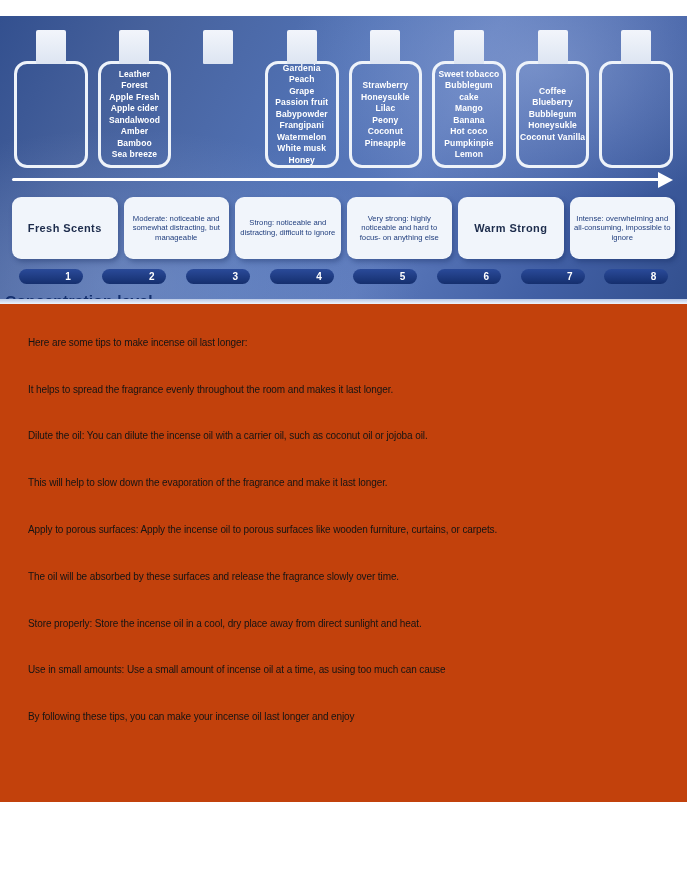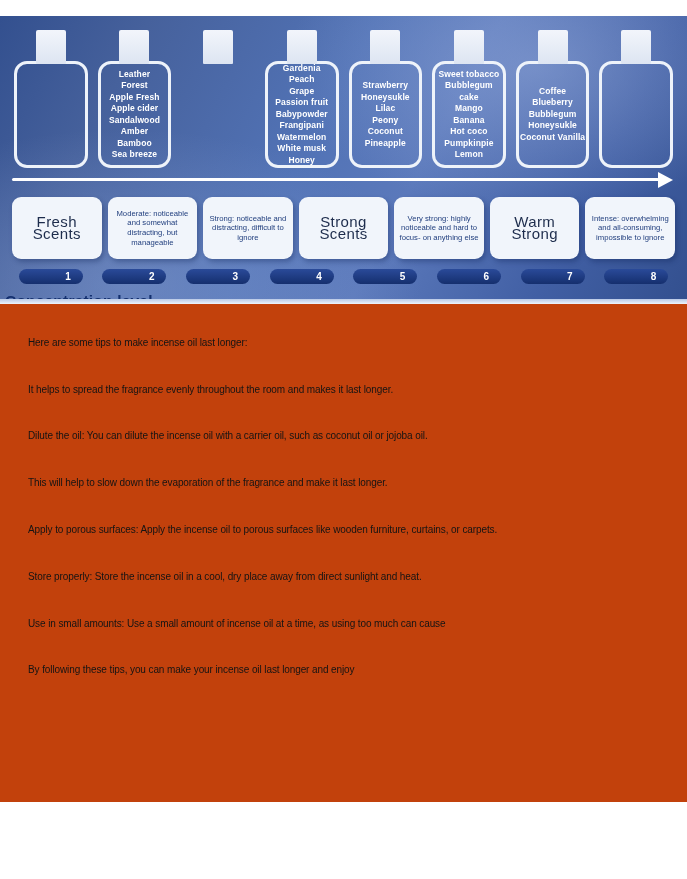--- a/index.html
+++ b/index.html
@@ -28,21 +28,21 @@
   .arrow-row{height:20px;position:relative;margin:6px 14px 0 12px;}
   .arrow-line{position:absolute;left:0;right:14px;top:8px;height:3px;background:#ffffff;border-radius:2px;}
   .arrow-head{position:absolute;right:0;top:1.5px;width:0;height:0;
        border-left:15px solid #ffffff;border-top:8px solid transparent;border-bottom:8px solid transparent;}
 
   .levels-row{margin-top:7px;height:62px;}
   .level-box{position:absolute;left:3px;right:3px;top:0;height:62px;background:#f1f5fb;
        border-radius:9px;display:flex;align-items:center;justify-content:center;
        padding:2px 4px;box-sizing:border-box;box-shadow:2px 3px 5px rgba(15,35,85,.35);}
   .level-label{font-size:7.7px;color:#23407f;text-align:center;line-height:9.6px;}
-  .level-box.em .level-label{font-size:15px;font-weight:400;color:#1d2c4c;letter-spacing:.4px;line-height:12px;}
+  .level-box.em .level-label{font-size:11px;font-weight:700;color:#1d2c4c;letter-spacing:.4px;line-height:12px;}
 
   .pills-row{margin-top:10px;height:16px;}
   .pill{width:64px;height:15px;margin:0 auto;border-radius:8px;
        background:linear-gradient(#2a4a99,#152f6e);display:flex;align-items:center;
        justify-content:flex-end;padding-right:12px;box-sizing:border-box;}
   .pill-num{font-size:10px;font-weight:700;color:#ffffff;}
 
   .axis-label{margin-top:7px;padding-left:5px;font-size:15.5px;font-weight:700;color:#132f6e;letter-spacing:.2px;}
 
   .divider-strip{height:5px;background:linear-gradient(#b9c9e6,#eef3fb);}
@@ -160,25 +160,20 @@
           <div class="level-box">
             <div class="level-label">Moderate: noticeable and somewhat distracting, but manageable</div>
           </div>
         </div>
         <div class="slot">
           <div class="level-box">
             <div class="level-label">Strong: noticeable and distracting, difficult to ignore</div>
           </div>
         </div>
         <div class="slot">
-          <div class="level-box em">
-            <div class="level-label">Strong Scents</div>
-          </div>
-        </div>
-        <div class="slot">
           <div class="level-box">
             <div class="level-label">Very strong: highly noticeable and hard to focus- on anything else</div>
           </div>
         </div>
         <div class="slot">
           <div class="level-box em">
             <div class="level-label">Warm Strong</div>
           </div>
         </div>
         <div class="slot">
@@ -234,18 +229,19 @@
   </div>
 
   <div class="divider-strip"></div>
 
   <div class="tips" id="tips">
       <p class="tip-line">Here are some tips to make incense oil last longer:</p>
       <p class="tip-line">It helps to spread the fragrance evenly throughout the room and makes it last longer.</p>
       <p class="tip-line">Dilute the oil: You can dilute the incense oil with a carrier oil, such as coconut oil or jojoba oil.</p>
       <p class="tip-line">This will help to slow down the evaporation of the fragrance and make it last longer.</p>
       <p class="tip-line">Apply to porous surfaces: Apply the incense oil to porous surfaces like wooden furniture, curtains, or carpets.</p>
+      <p class="tip-line">The oil will be absorbed by these surfaces and release the fragrance slowly over time.</p>
       <p class="tip-line">Store properly: Store the incense oil in a cool, dry place away from direct sunlight and heat.</p>
       <p class="tip-line">Use in small amounts: Use a small amount of incense oil at a time, as using too much can cause</p>
       <p class="tip-line">By following these tips, you can make your incense oil last longer and enjoy</p>
     </div>
 
 </div>
 
 </body></html>

